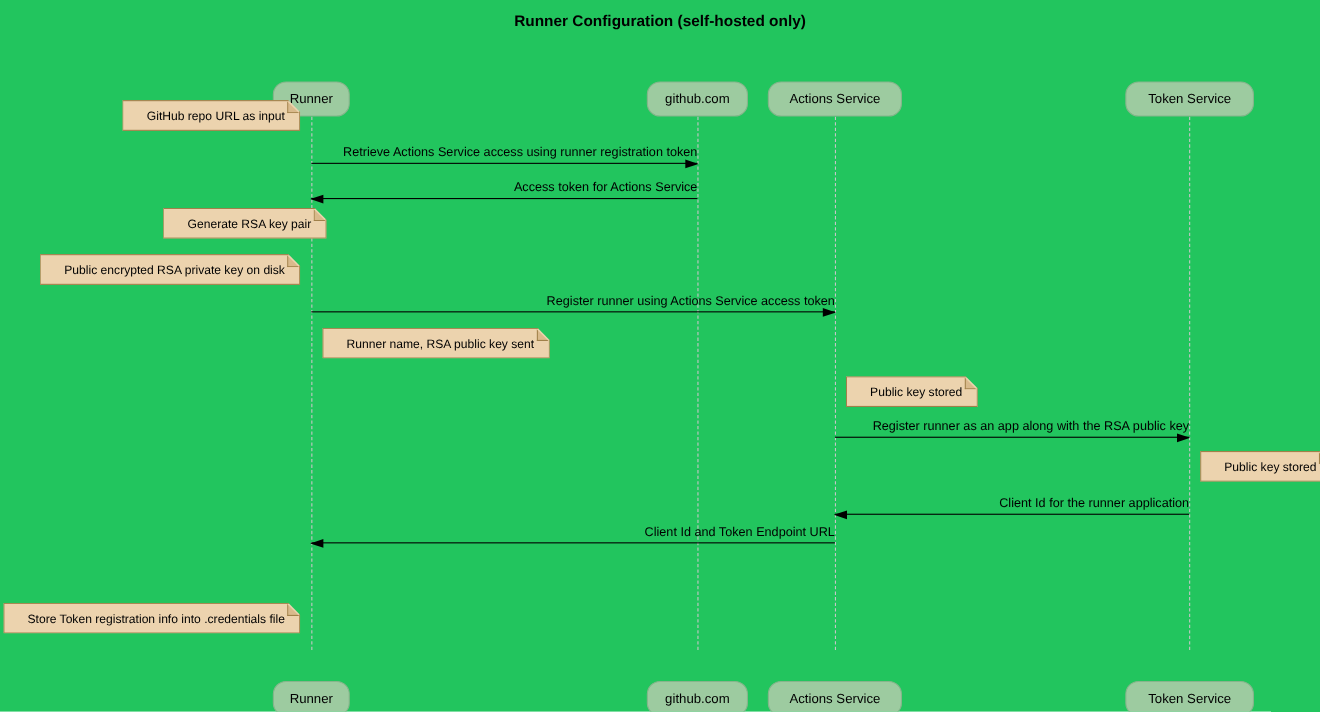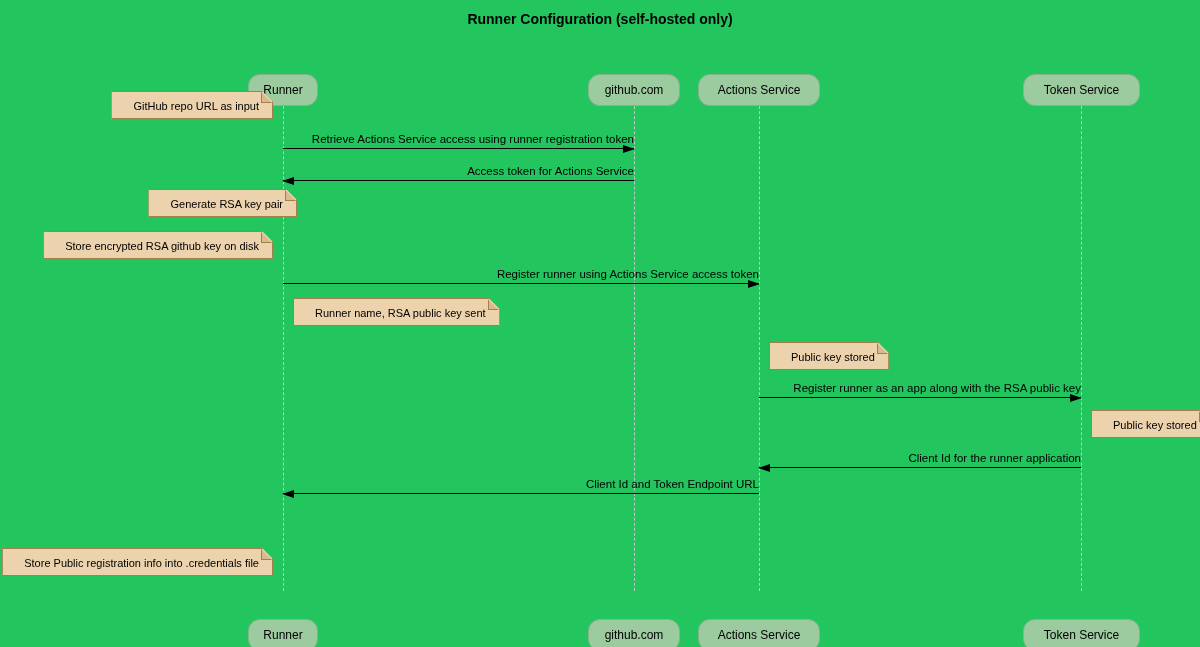--- a/index.html
+++ b/index.html
@@ -146,21 +146,21 @@
       <i class="ah ah-l"></i>
     </div>
   </div>
 
   <div class="note" style="right:903px; top:189px;">
     <span>Generate RSA key pair</span>
     <i class="note-fold"></i>
   </div>
 
   <div class="note" style="right:927px; top:231px;">
-    <span>Store encrypted RSA github key on disk</span>
+    <span>Public encrypted RSA private key on disk</span>
     <i class="note-fold"></i>
   </div>
 
   <div class="msg" style="left:283px; top:267px; width:476px;">
     <div class="msg-label">Register runner using Actions Service access token</div>
     <div class="msg-line">
       <i class="ah ah-r"></i>
     </div>
   </div>
 
@@ -195,17 +195,17 @@
 
   <div class="msg" style="left:759px; top:451px; width:322px;">
     <div class="msg-label">Client Id for the runner application</div>
     <div class="msg-line">
       <i class="ah ah-l"></i>
     </div>
   </div>
 
 
   <div class="note" style="right:927px; top:548px;">
-    <span>Store Public registration info into .credentials file</span>
+    <span>Store Token registration info into .credentials file</span>
     <i class="note-fold"></i>
   </div>
 
 </div>
 
 </body></html>

